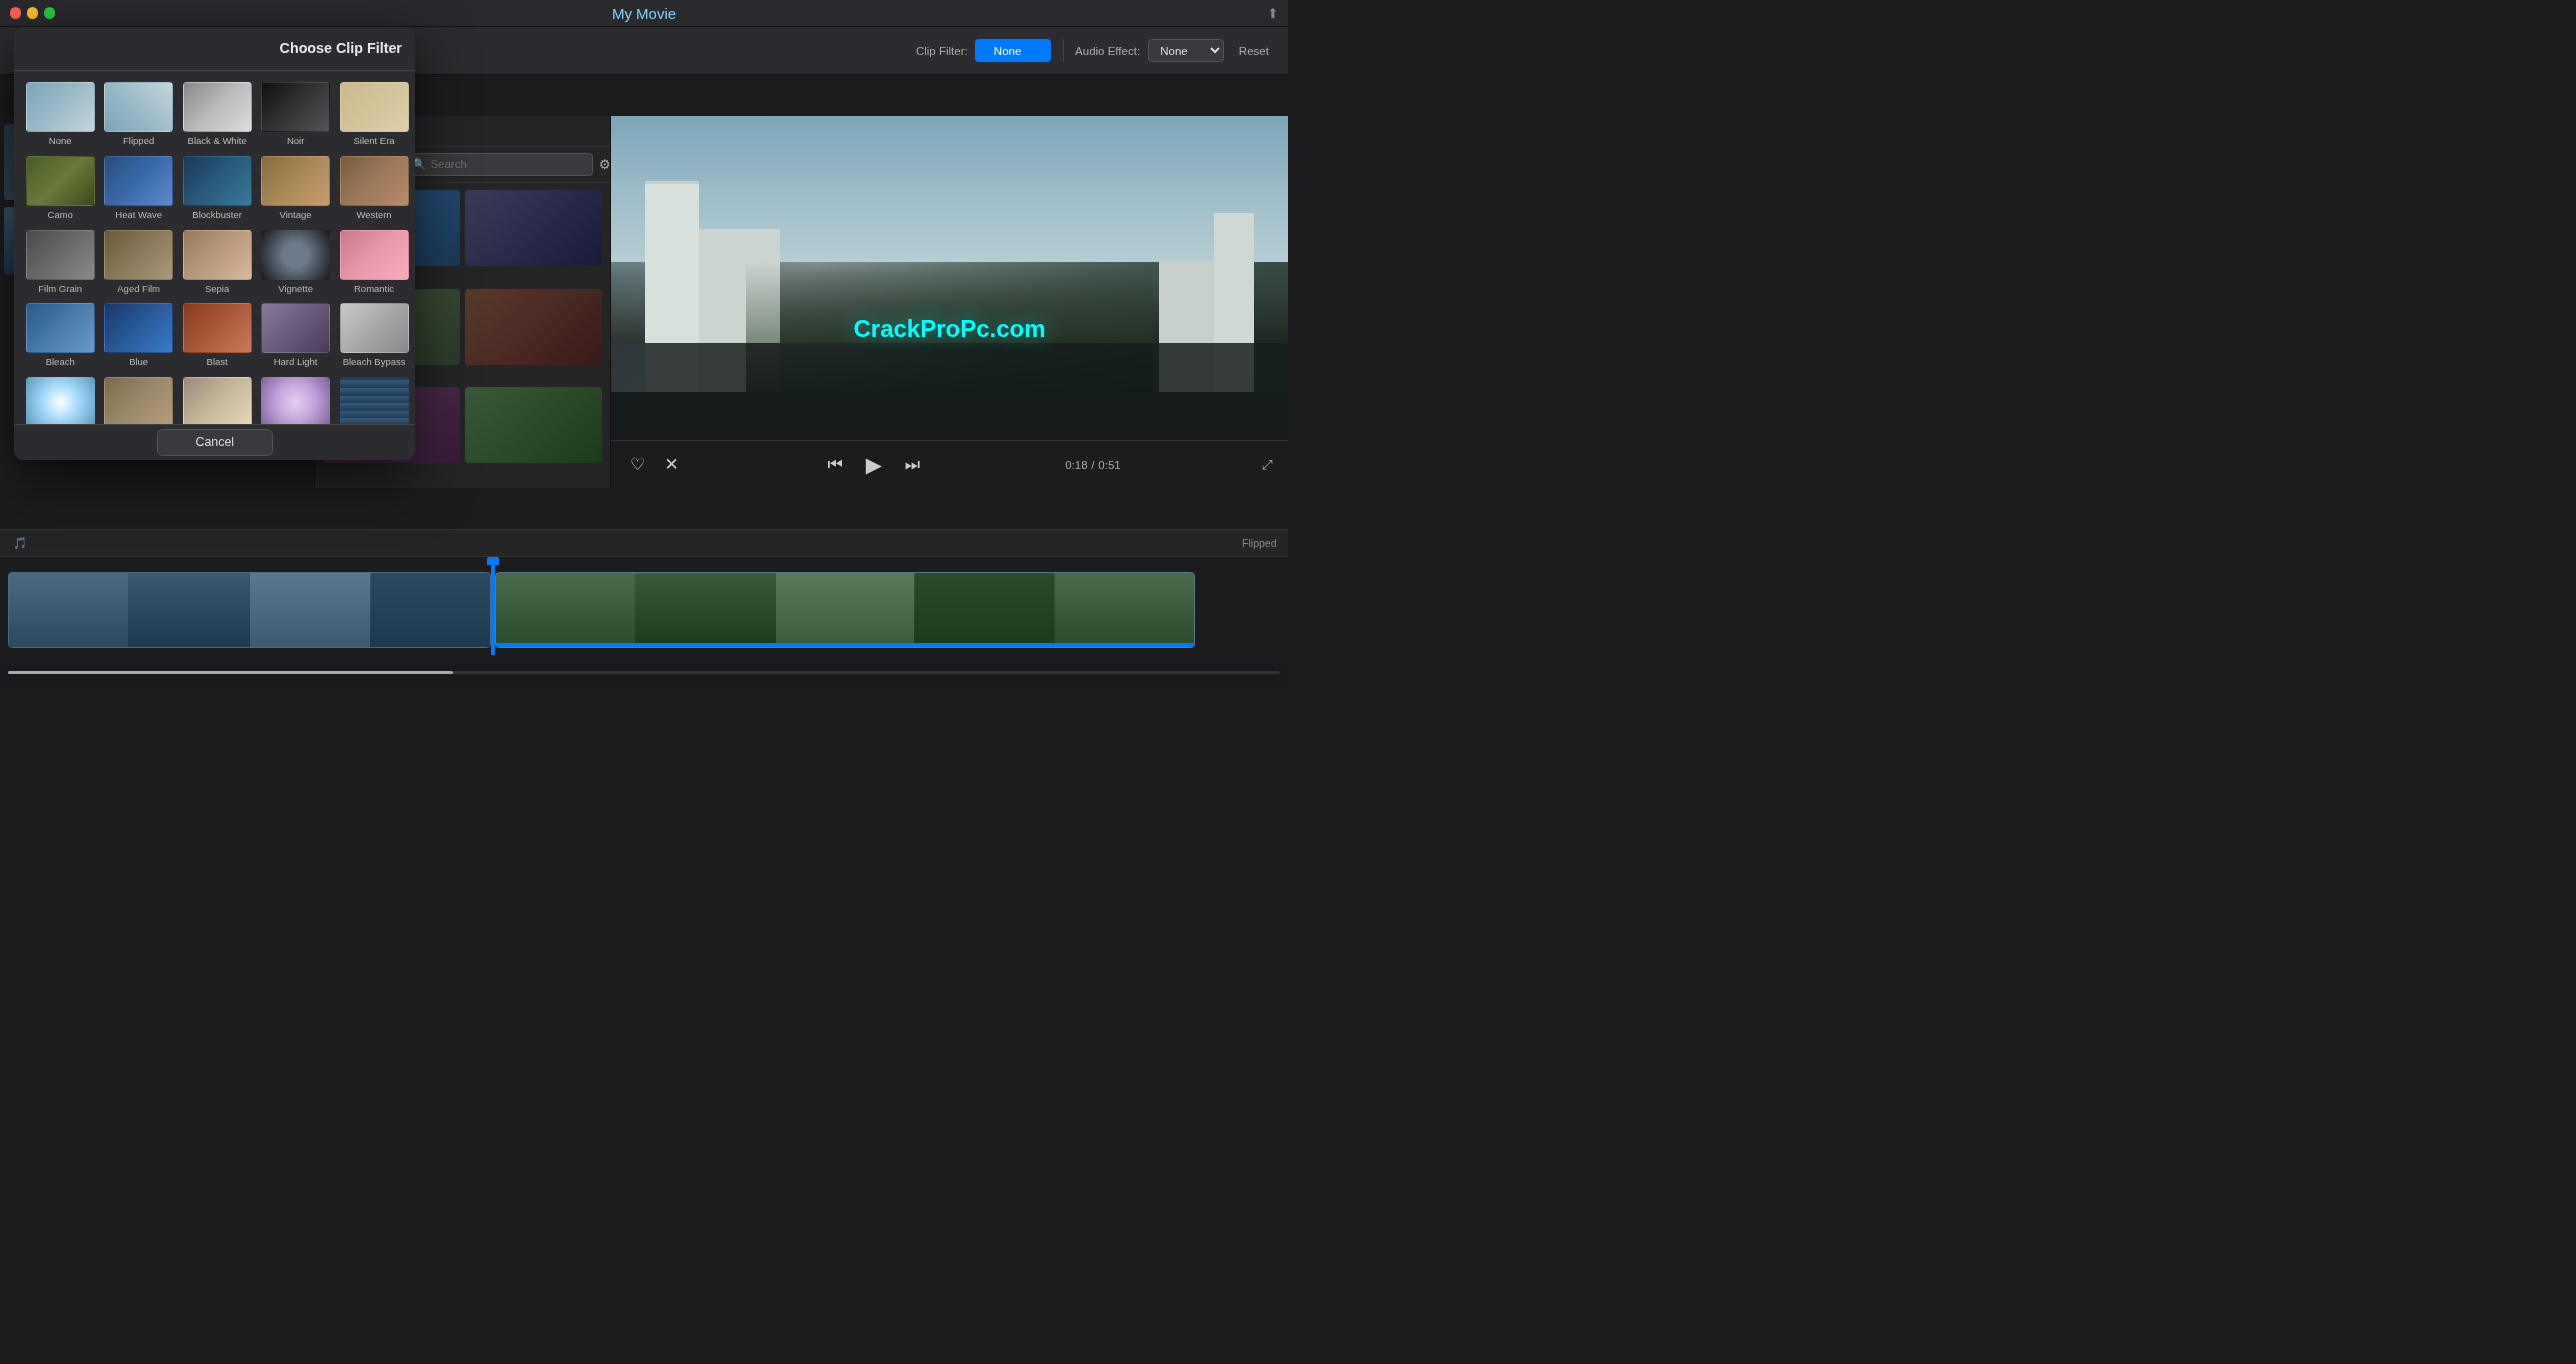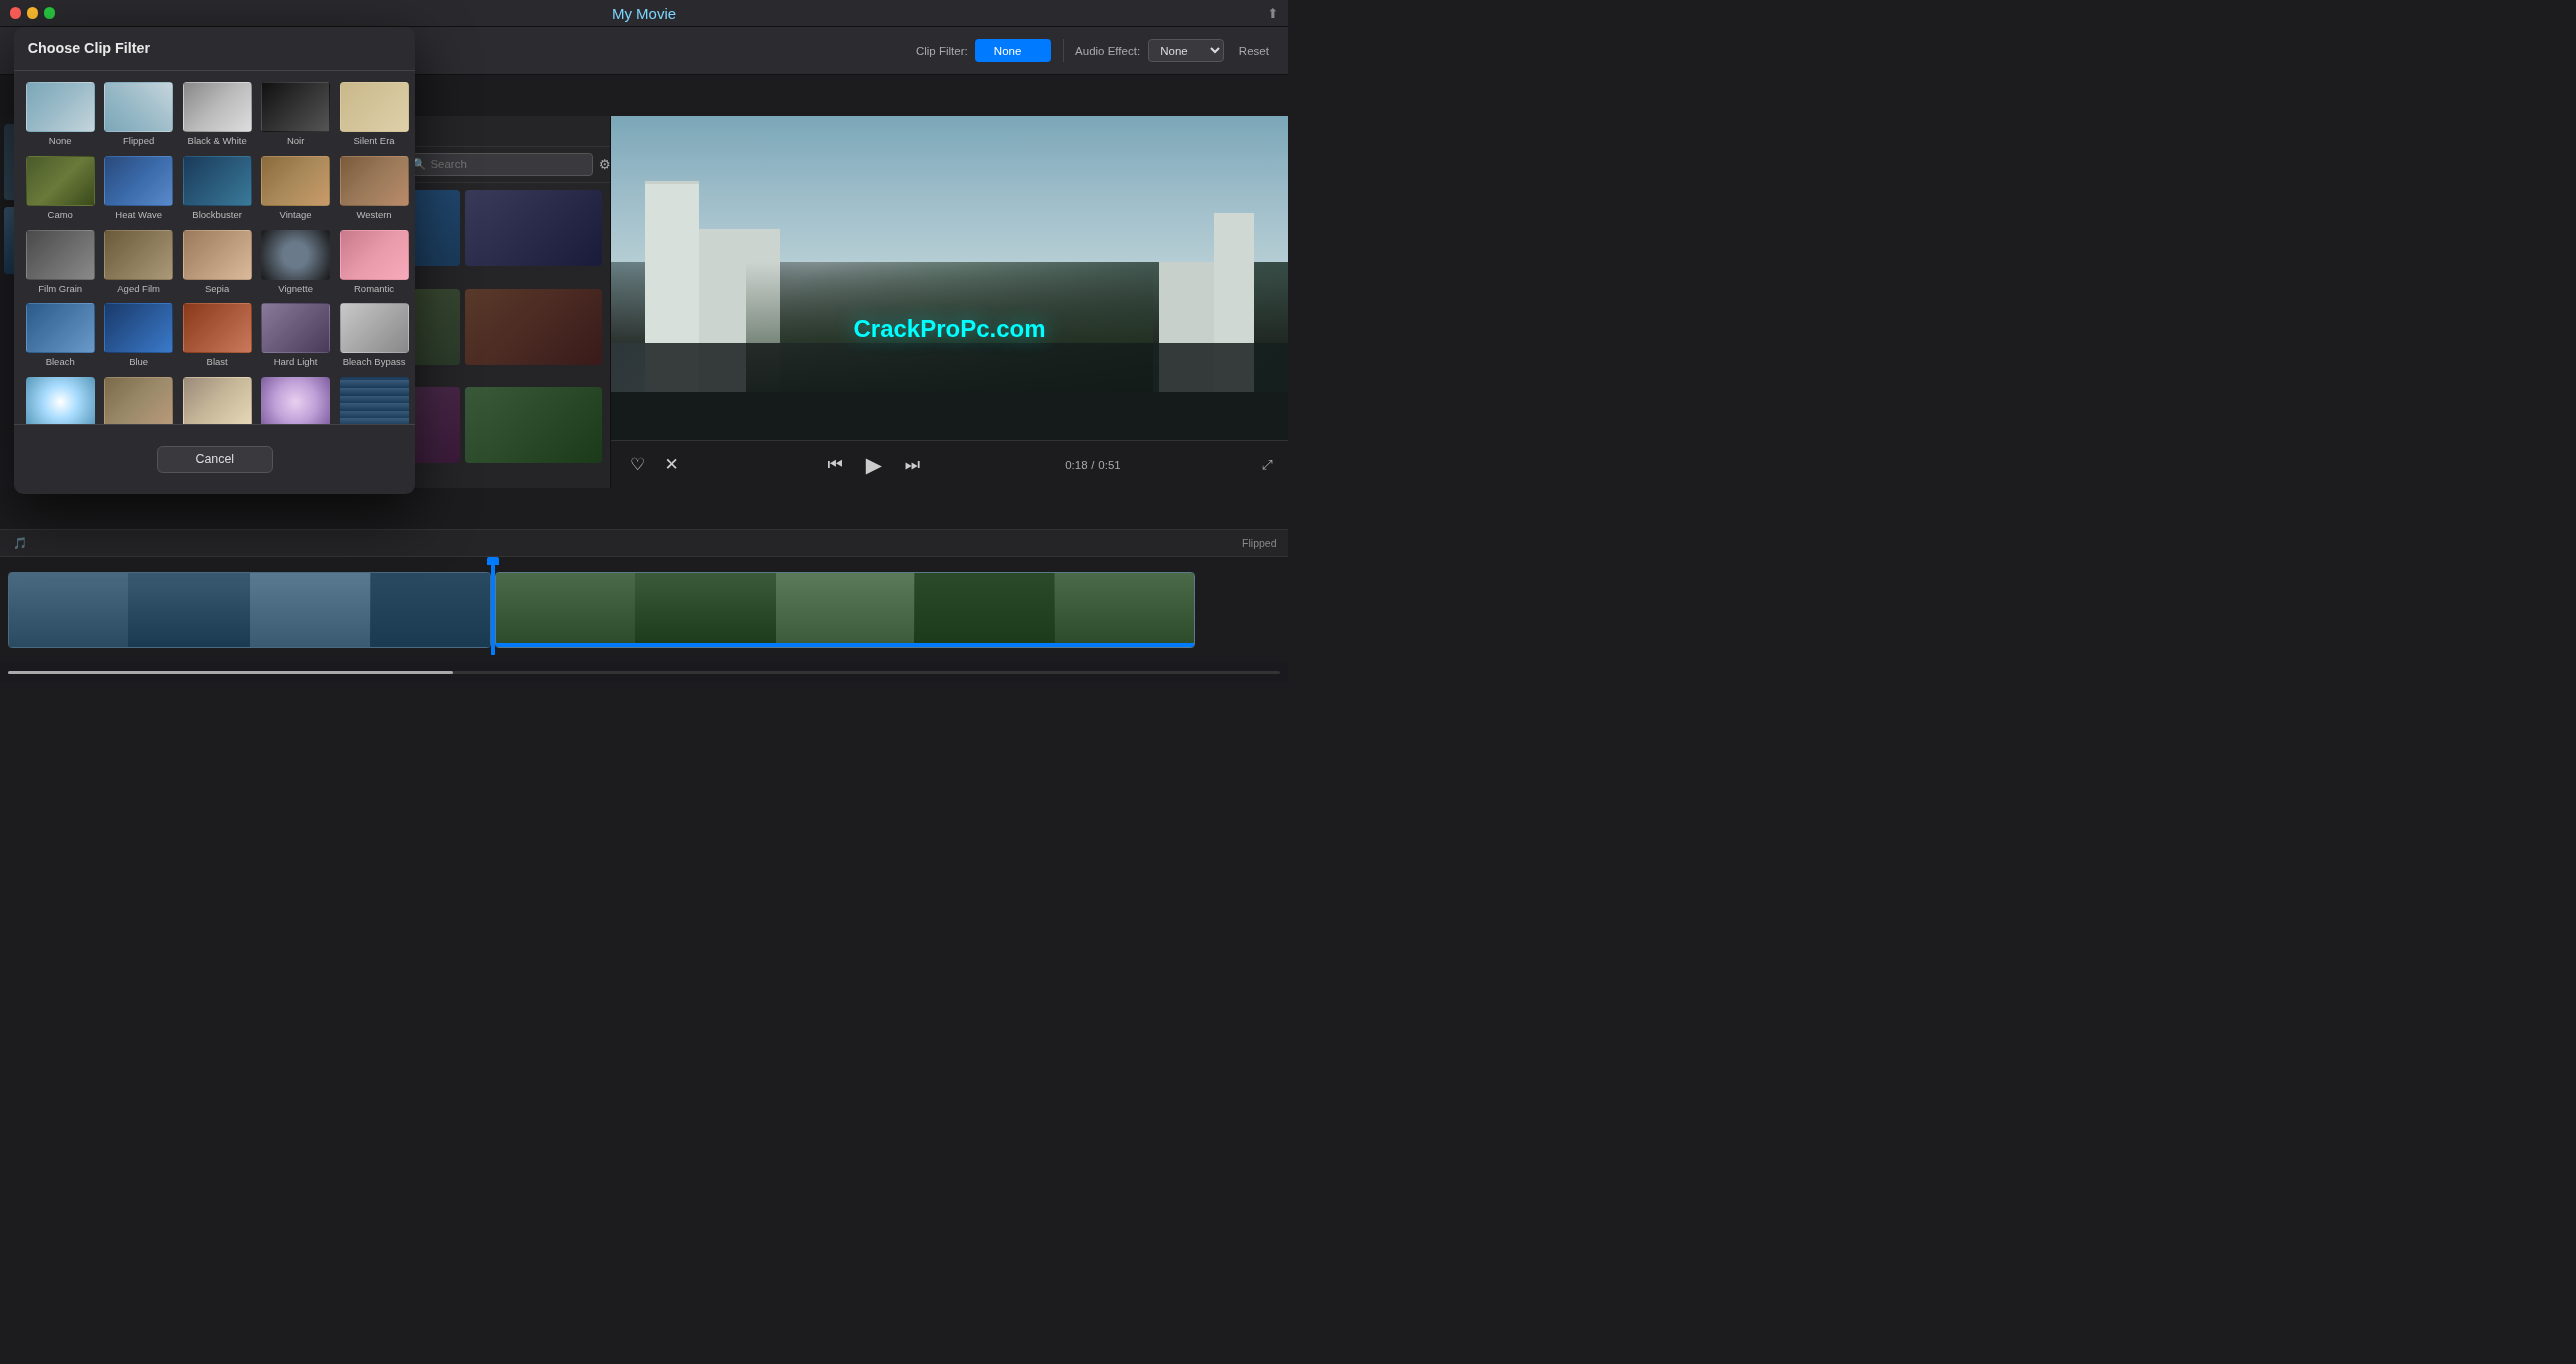--- a/index.html
+++ b/index.html
@@ -362,21 +362,21 @@
       top: 27px;
       left: 14.3px;
       width: 401px;
       background: #2c2c30;
       border-radius: 9.5px;
       box-shadow: 0 19px 57px rgba(0,0,0,0.7);
       pointer-events: all;
       overflow: hidden;
     }
     .modal-title {
-      text-align: left;
+      text-align: right;
       padding: 13.4px;
       font-size: 14.3px;
       font-weight: 600;
       color: #e8e8e8;
       border-bottom: 1px solid #444;
     }
     .filter-grid {
       display: grid;
       grid-template-columns: repeat(5, 1fr);
       gap: 5.7px;
@@ -431,21 +431,21 @@
     .ft-bleach { background: linear-gradient(135deg, #c8c8c8, #a8a8a8, #888); }
     .ft-glow { background: radial-gradient(circle, #ffffff 0%, #aaddff 40%, #5a9abb 100%); }
     .ft-oldworld { background: linear-gradient(135deg, #7a6a4a, #9a8a6a, #ba9a7a); }
     .ft-flashback { background: linear-gradient(135deg, #9a8a7a, #c8b89a, #e8d8ba); }
     .ft-dreamy { background: radial-gradient(circle, #e8d0f0 0%, #c0a0d8 50%, #8060a0 100%); }
     .ft-raster { background: repeating-linear-gradient(0deg, #1a3a5a 0px, #2a4a6a 3.8px, #3a5a7a 7.6px); }
 
     .modal-footer {
       display: flex;
       justify-content: center;
-      padding: 21px;
+      padding: 4px;
       border-top: 1px solid #444;
     }
     .cancel-btn {
       background: #3a3a3e;
       border: 1px solid #555;
       border-radius: 5.7px;
       color: #ddd;
       font-size: 12.4px;
       padding: 5.7px 38px;
       cursor: pointer;

